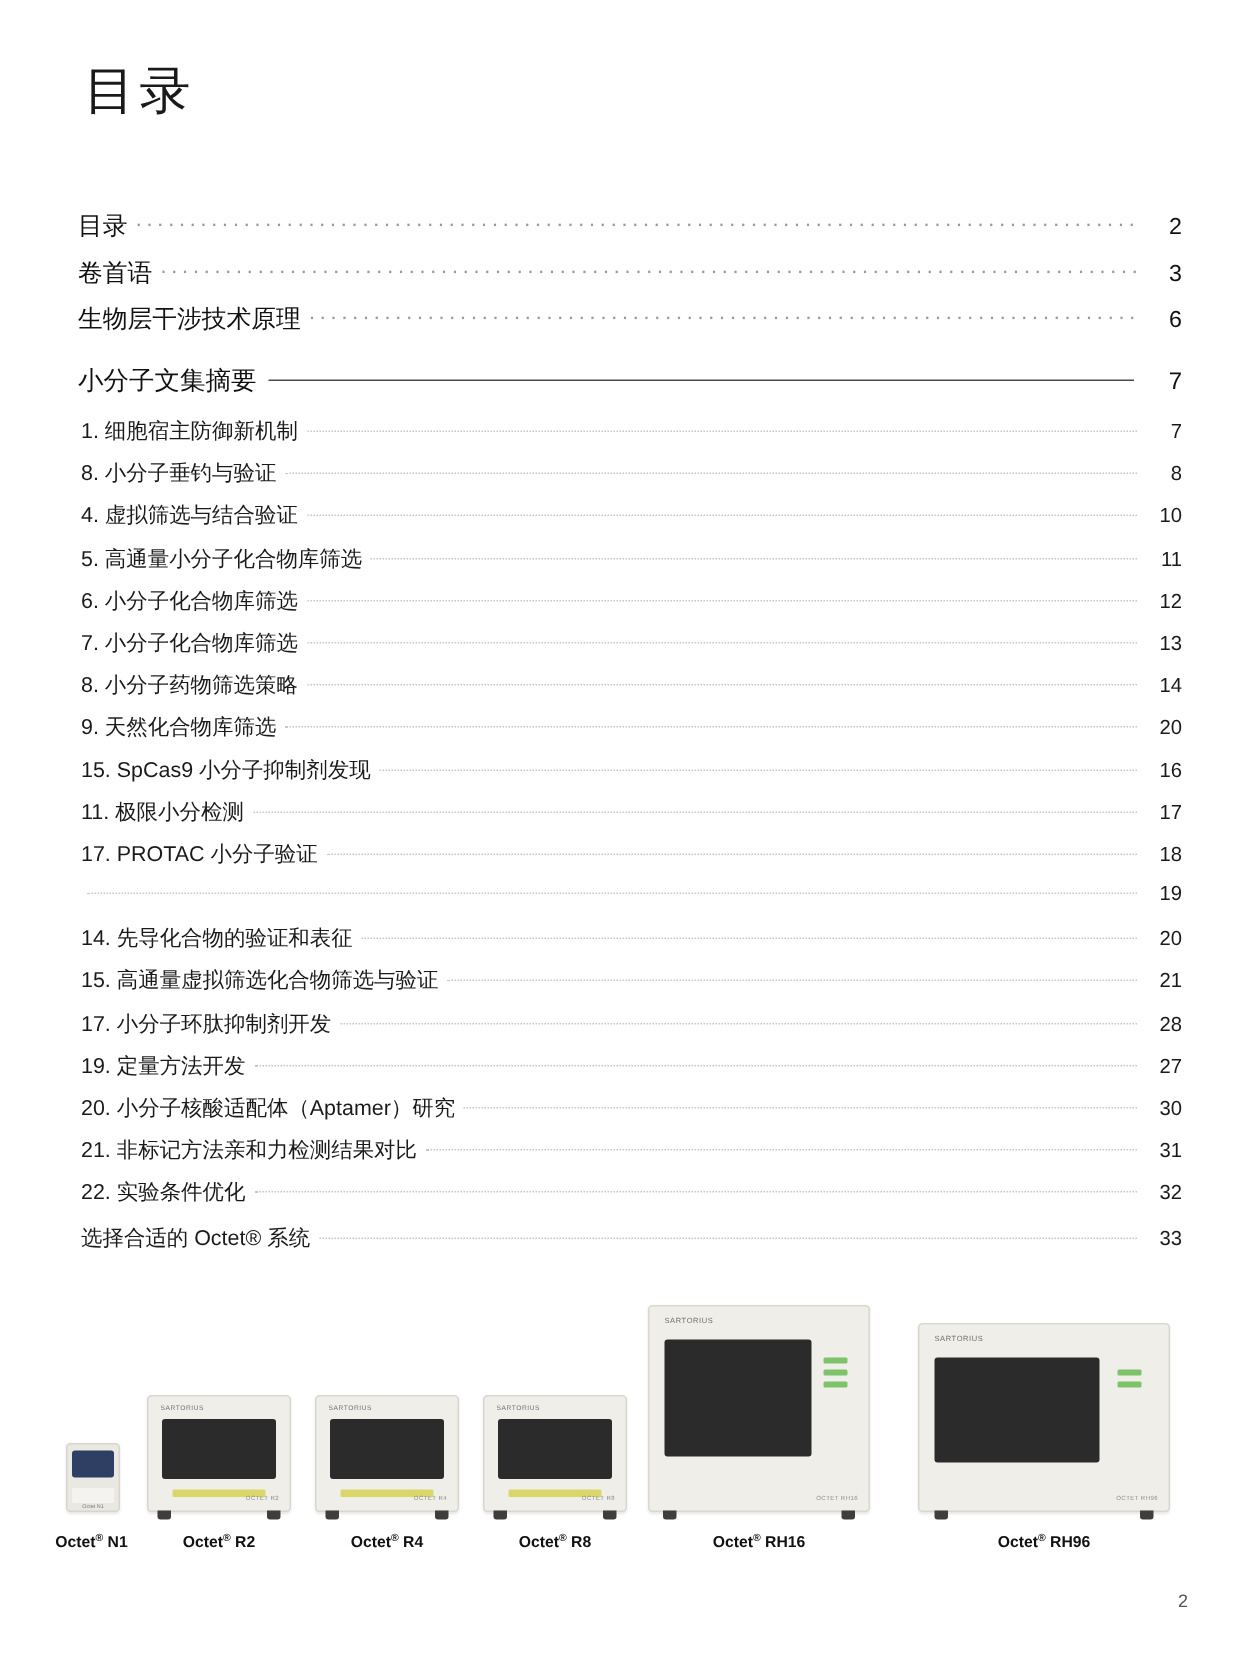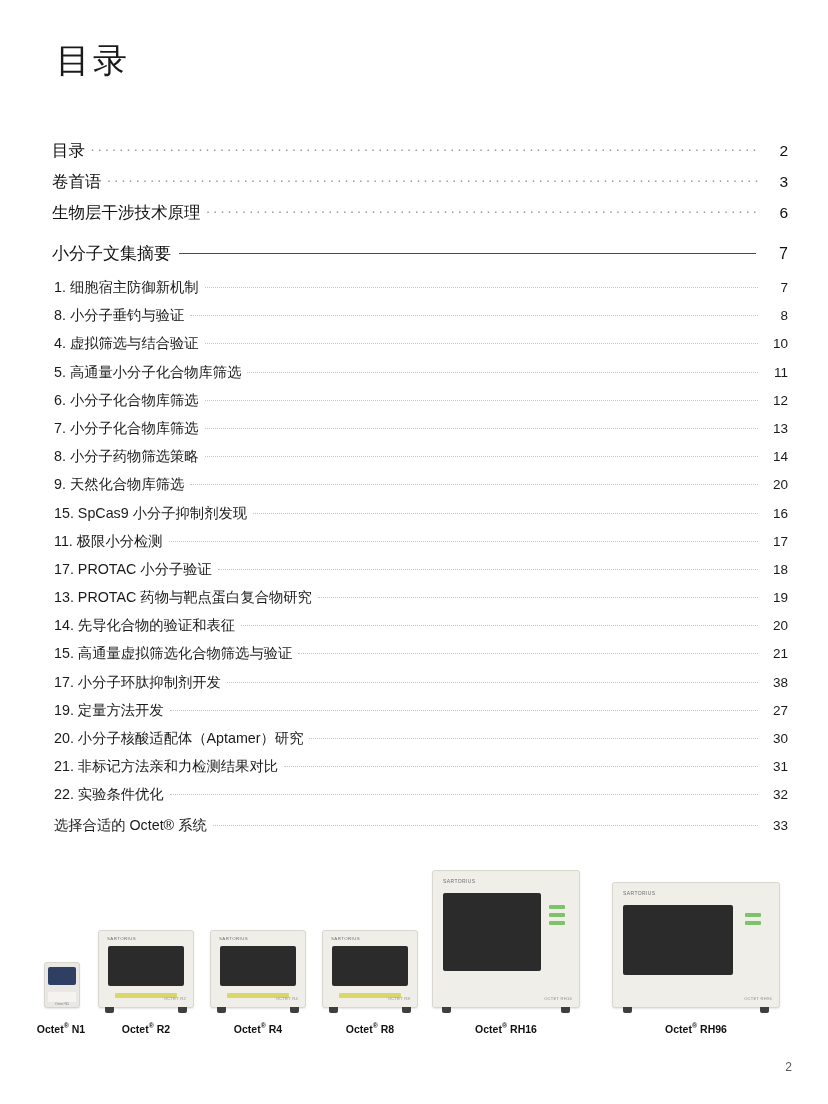--- a/index.html
+++ b/index.html
@@ -322,38 +322,37 @@
       <span class="label">11. 极限小分检测</span>
       <span class="dots">.</span>
       <span class="pg">17</span>
     </div>
     <div class="row lvl2">
       <span class="label">17. PROTAC 小分子验证</span>
       <span class="dots">.</span>
       <span class="pg">18</span>
     </div>
     <div class="row lvl2">
-      <span class="label">13. PROTAC 药物与靶点蛋白复合物研究</span>
       <span class="dots">.</span>
       <span class="pg">19</span>
     </div>
     <div class="row lvl2">
       <span class="label">14. 先导化合物的验证和表征</span>
       <span class="dots">.</span>
       <span class="pg">20</span>
     </div>
     <div class="row lvl2">
       <span class="label">15. 高通量虚拟筛选化合物筛选与验证</span>
       <span class="dots">.</span>
       <span class="pg">21</span>
     </div>
     <div class="row lvl2">
       <span class="label">17. 小分子环肽抑制剂开发</span>
       <span class="dots">.</span>
-      <span class="pg">38</span>
+      <span class="pg">28</span>
     </div>
     <div class="row lvl2">
       <span class="label">19. 定量方法开发</span>
       <span class="dots">.</span>
       <span class="pg">27</span>
     </div>
     <div class="row lvl2">
       <span class="label">20. 小分子核酸适配体（Aptamer）研究</span>
       <span class="dots">.</span>
       <span class="pg">30</span>

